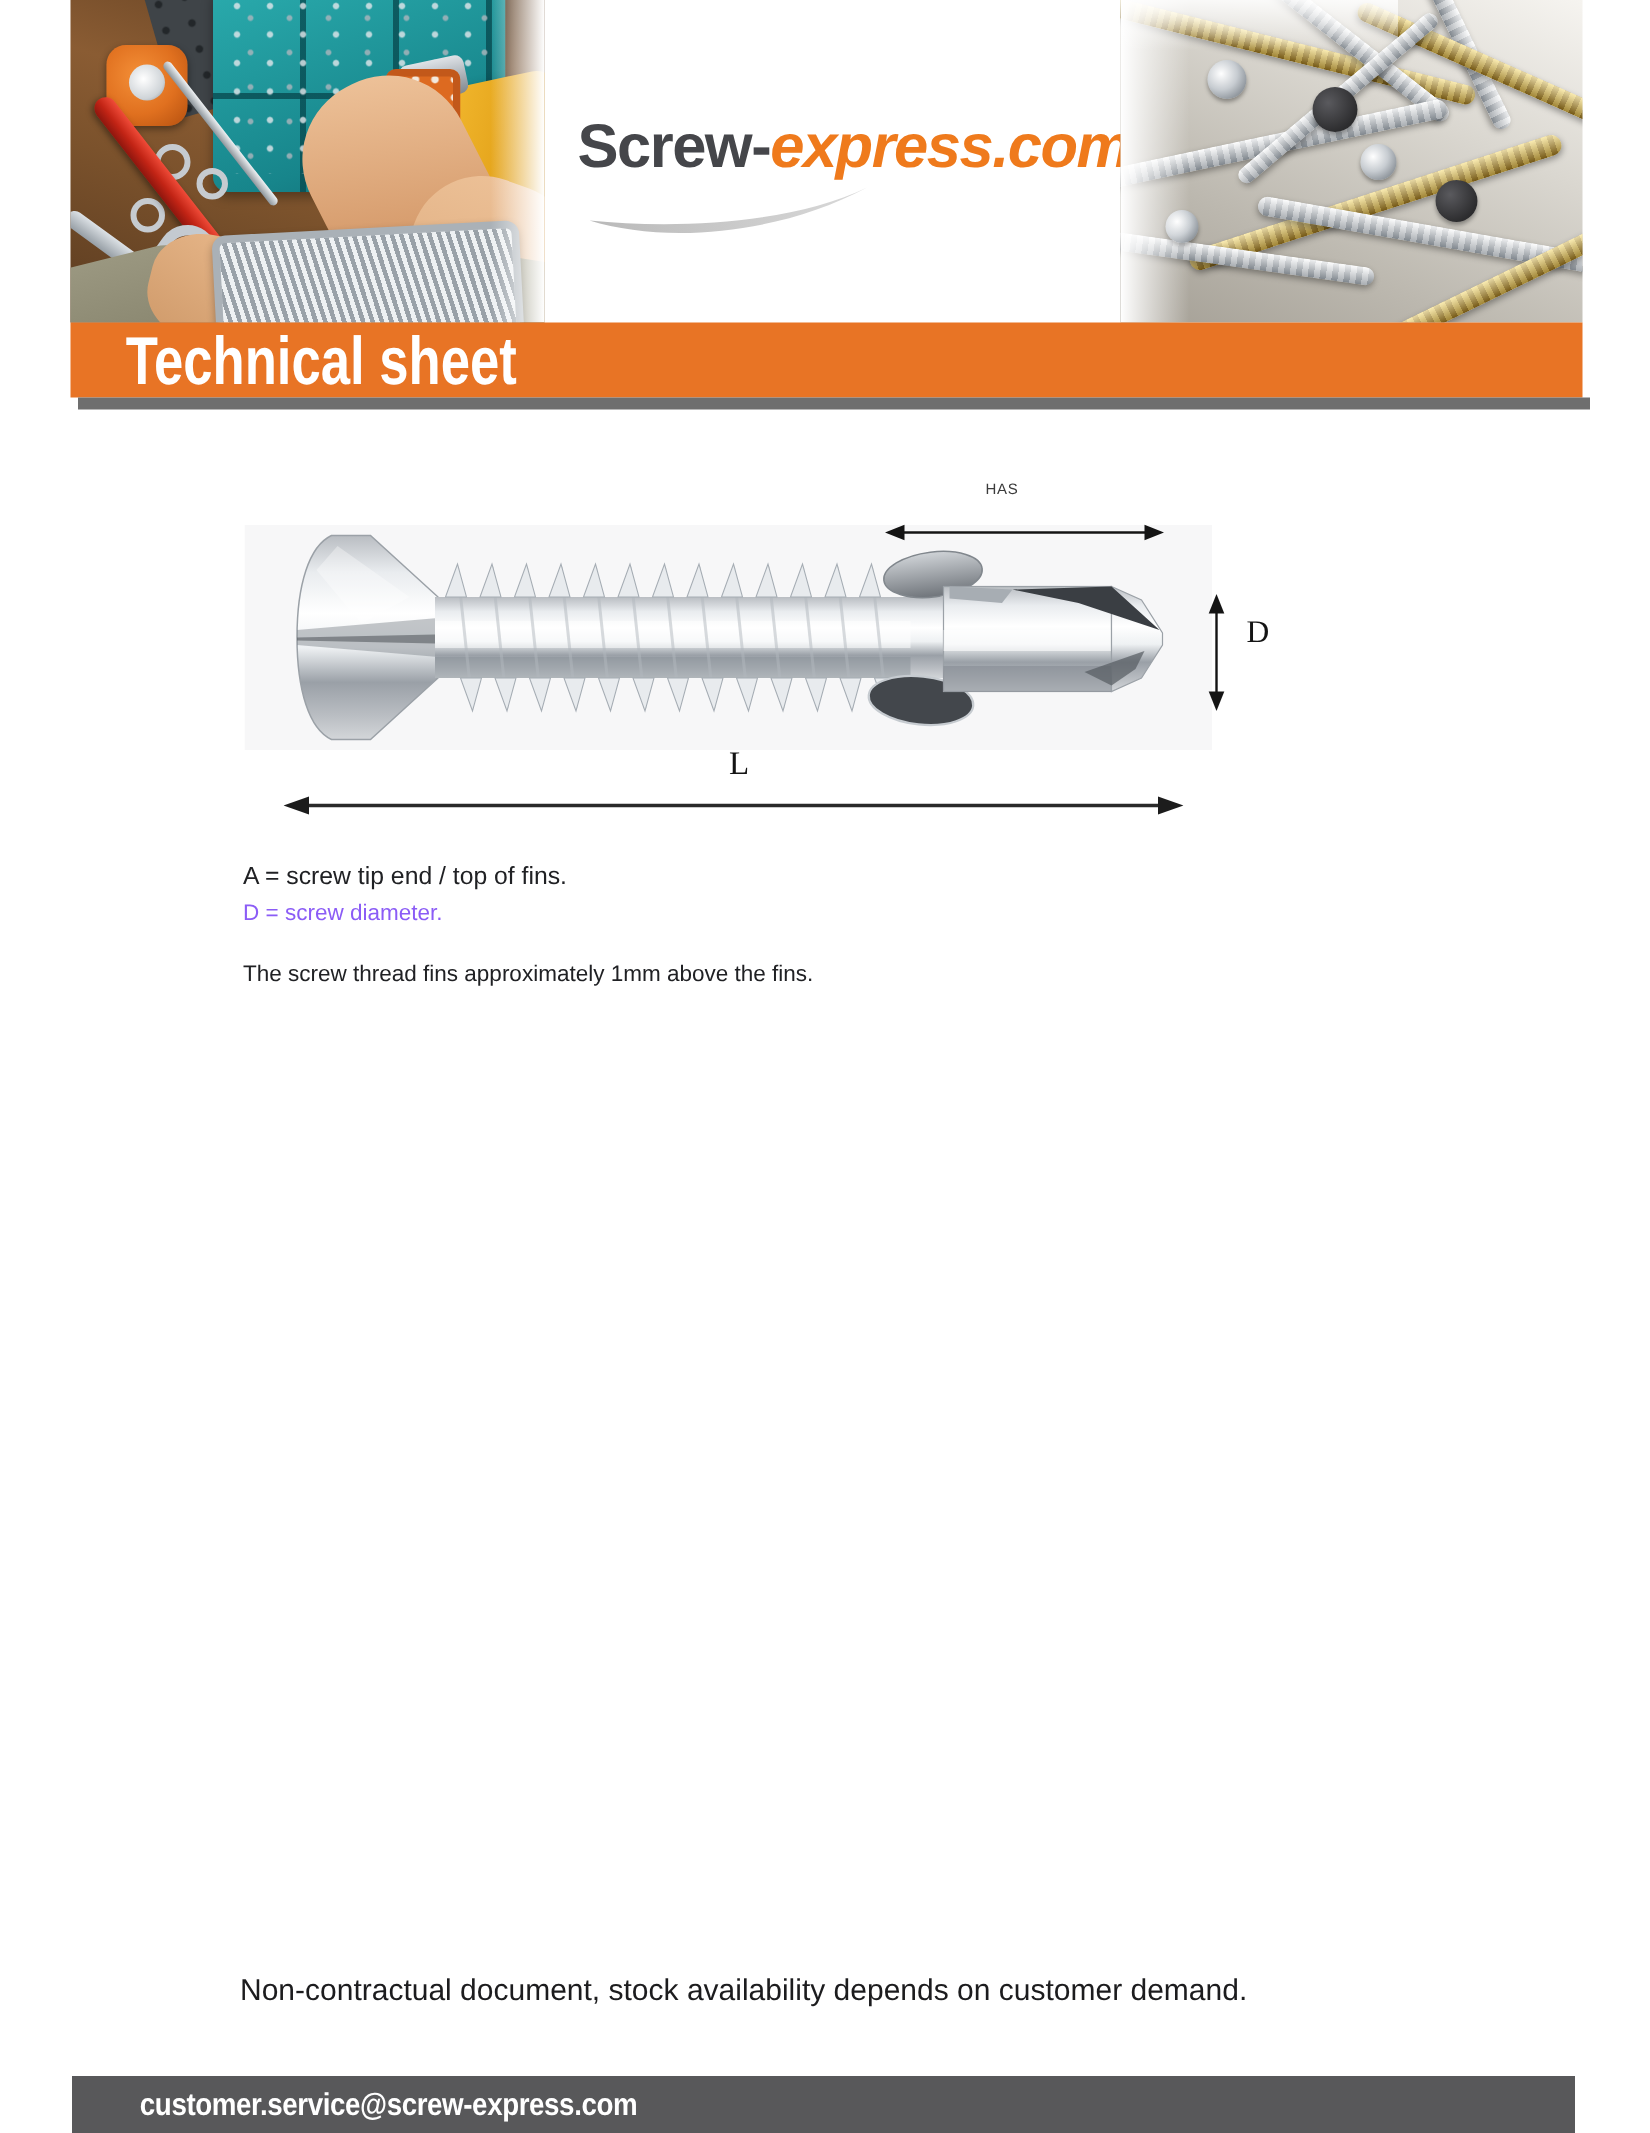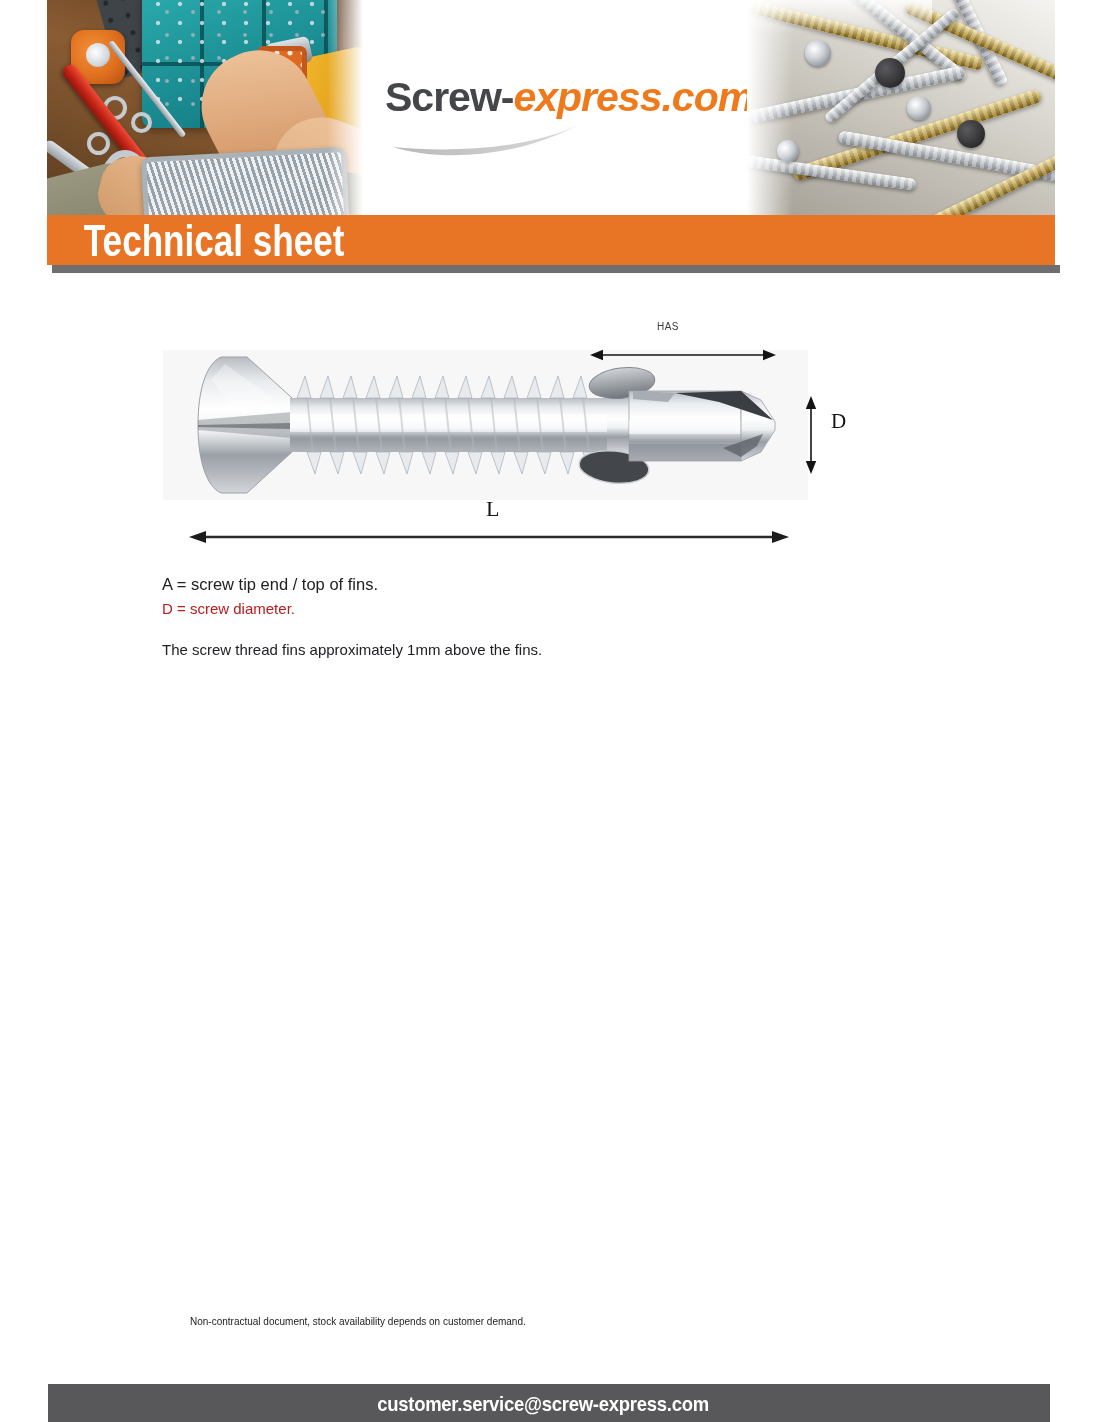--- a/index.html
+++ b/index.html
@@ -94,27 +94,27 @@
   .dim-label-has{position:absolute;left:638px;top:321px;width:60px;text-align:center;
       font-size:10px;letter-spacing:.5px;color:#3c3c3c;}
   .arrow-has{position:absolute;left:590px;top:348px;}
   .arrow-d{position:absolute;left:804px;top:396px;}
   .dim-label-d{position:absolute;left:831px;top:409px;font-family:"Liberation Serif",serif;font-size:21px;color:#141414;}
   .dim-label-l{position:absolute;left:486px;top:496px;font-family:"Liberation Serif",serif;font-size:22px;color:#141414;}
   .arrow-l{position:absolute;left:189px;top:529px;}
 
   
   .legend-a{position:absolute;left:162px;top:575px;font-size:16.5px;color:#202124;}
-  .legend-d{position:absolute;left:162px;top:600px;font-size:15px;color:#b91c1c;}
+  .legend-d{position:absolute;left:162px;top:600px;font-size:15px;color:#8b5cf6;}
   .legend-note{position:absolute;left:162px;top:641px;font-size:15px;color:#202124;}
-  .footnote{position:absolute;left:160px;top:1316px;font-size:10px;color:#1c1c1e;margin-left:30px;}
+  .footnote{position:absolute;left:160px;top:1316px;font-size:20px;color:#1c1c1e;}
 
   
   .footer{position:absolute;left:48px;top:1384px;width:1002px;height:38px;background:#58585a;
-          text-align:center;line-height:39px;}
+          text-align:left;line-height:39px;}
   .footer-email{display:inline-block;margin-right:58px;transform:scaleX(.88);transform-origin:right center;
           color:#ffffff;font-size:21px;font-weight:bold;letter-spacing:-.3px;}
 </style>
 </head>
 <body>
 
 <div class="page">
 
   <div class="hdr-photo photo-left">
     <div class="pegboard"></div>

